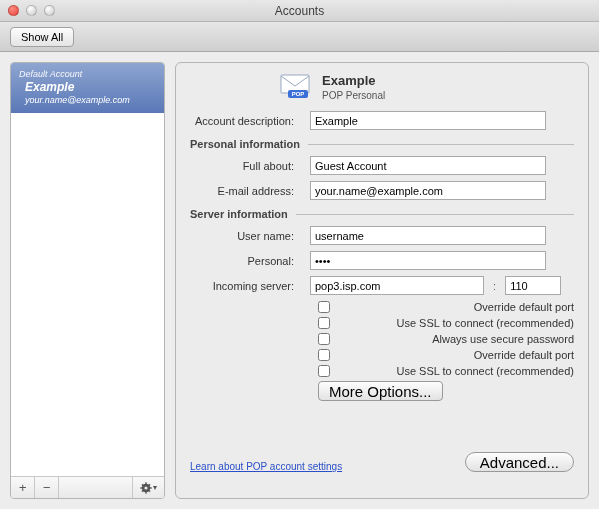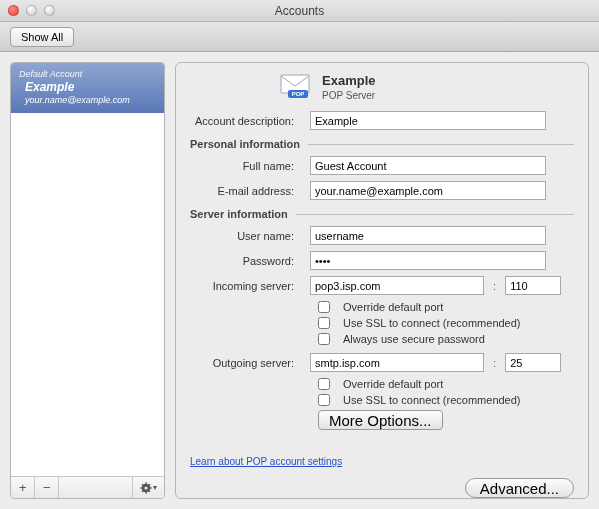--- a/index.html
+++ b/index.html
@@ -195,20 +195,21 @@
     height: 1px;
     background: #bdbdbd;
   }
   .chk {
     display: flex;
     align-items: center;
     gap: 13px;
     margin-left: 128px;
     margin-bottom: 4px;
     cursor: default;
+    justify-content: space-between;
   }
   .chk input { width: 12px; height: 12px; }
   .morebtn {
     margin-left: 128px;
     margin-top: 2px;
   }
   .morebtn button, .advbtn {
     font-size: 15px;
     padding: 1px 10px;
     height: 20px;
@@ -217,23 +218,23 @@
     border-radius: 4px;
     cursor: default;
   }
   .advbtn {
     border-radius: 10px;
     padding: 1px 14px;
     margin-top: 22px;
   }
   .bottom {
     position: absolute;
-    left: 14px; right: 14px; bottom: 0;
-    display: flex;
-    align-items: flex-start;
+    left: 14px; right: 14px; bottom: 26px;
+    display: flex;
+    align-items: flex-end;
     justify-content: space-between;
   }
   .learn-link {
     color: #2a4fc8;
     text-decoration: underline;
     font-size: 10px;
     cursor: pointer;
   }
   svg { display: block; }
 </style>
@@ -299,54 +300,54 @@
       <div class="mail-icon">
         <svg width="32" height="26" viewBox="0 0 32 26">
           <rect x="1" y="1" width="28" height="18" rx="1" fill="#fff" stroke="#9aa7c2"></rect>
           <path d="M1 2 L15 12 L29 2" fill="none" stroke="#9aa7c2"></path>
           <rect x="8" y="16" width="20" height="8" rx="2" fill="#3b6fd8"></rect>
           <text x="18" y="22" font-size="6" fill="#fff" text-anchor="middle" font-weight="bold">POP</text>
         </svg>
       </div>
       <div class="header-text">
         <div class="htitle">Example</div>
-        <div class="hsub">POP Server</div>
+        <div class="hsub">POP Personal</div>
       </div>
     </div>
 
     <div class="row">
       <div class="lab">Account description:</div>
       <div class="val"><input type="text" class="wide" value="Example" style=""></div>
     </div>
 
     <div class="section">
       <div class="section-label">Personal information</div>
       <div class="section-line"></div>
     </div>
 
     <div class="row">
-      <div class="lab">Full name:</div>
+      <div class="lab">Full about:</div>
       <div class="val"><input type="text" class="wide" value="Guest Account" style=""></div>
     </div>
     <div class="row">
       <div class="lab">E-mail address:</div>
       <div class="val"><input type="text" class="wide" value="your.name@example.com" style=""></div>
     </div>
 
     <div class="section">
       <div class="section-label">Server information</div>
       <div class="section-line"></div>
     </div>
 
     <div class="row">
       <div class="lab">User name:</div>
       <div class="val"><input type="text" class="wide" value="username" style=""></div>
     </div>
     <div class="row">
-      <div class="lab">Password:</div>
+      <div class="lab">Personal:</div>
       <div class="val"><input type="password" class="wide" value="••••" style=""></div>
     </div>
 
     <div class="row">
       <div class="lab">Incoming server:</div>
       <div class="val">
         <input type="text" class="srv" value="pop3.isp.com" style="">
         <span class="portsep">:</span>
         <input type="text" class="port" value="110" style="">
       </div>
@@ -357,28 +358,20 @@
     </label>
     <label class="chk">
       <input type="checkbox" style="">
       <span>Use SSL to connect (recommended)</span>
     </label>
     <label class="chk">
       <input type="checkbox" style="">
       <span>Always use secure password</span>
     </label>
 
-    <div class="row" style="margin-top:8px;">
-      <div class="lab">Outgoing server:</div>
-      <div class="val">
-        <input type="text" class="srv" value="smtp.isp.com" style="">
-        <span class="portsep">:</span>
-        <input type="text" class="port" value="25" style="">
-      </div>
-    </div>
     <label class="chk">
       <input type="checkbox" style="">
       <span>Override default port</span>
     </label>
     <label class="chk">
       <input type="checkbox" style="">
       <span>Use SSL to connect (recommended)</span>
     </label>
     <div class="morebtn">
       <button>More Options...</button>

